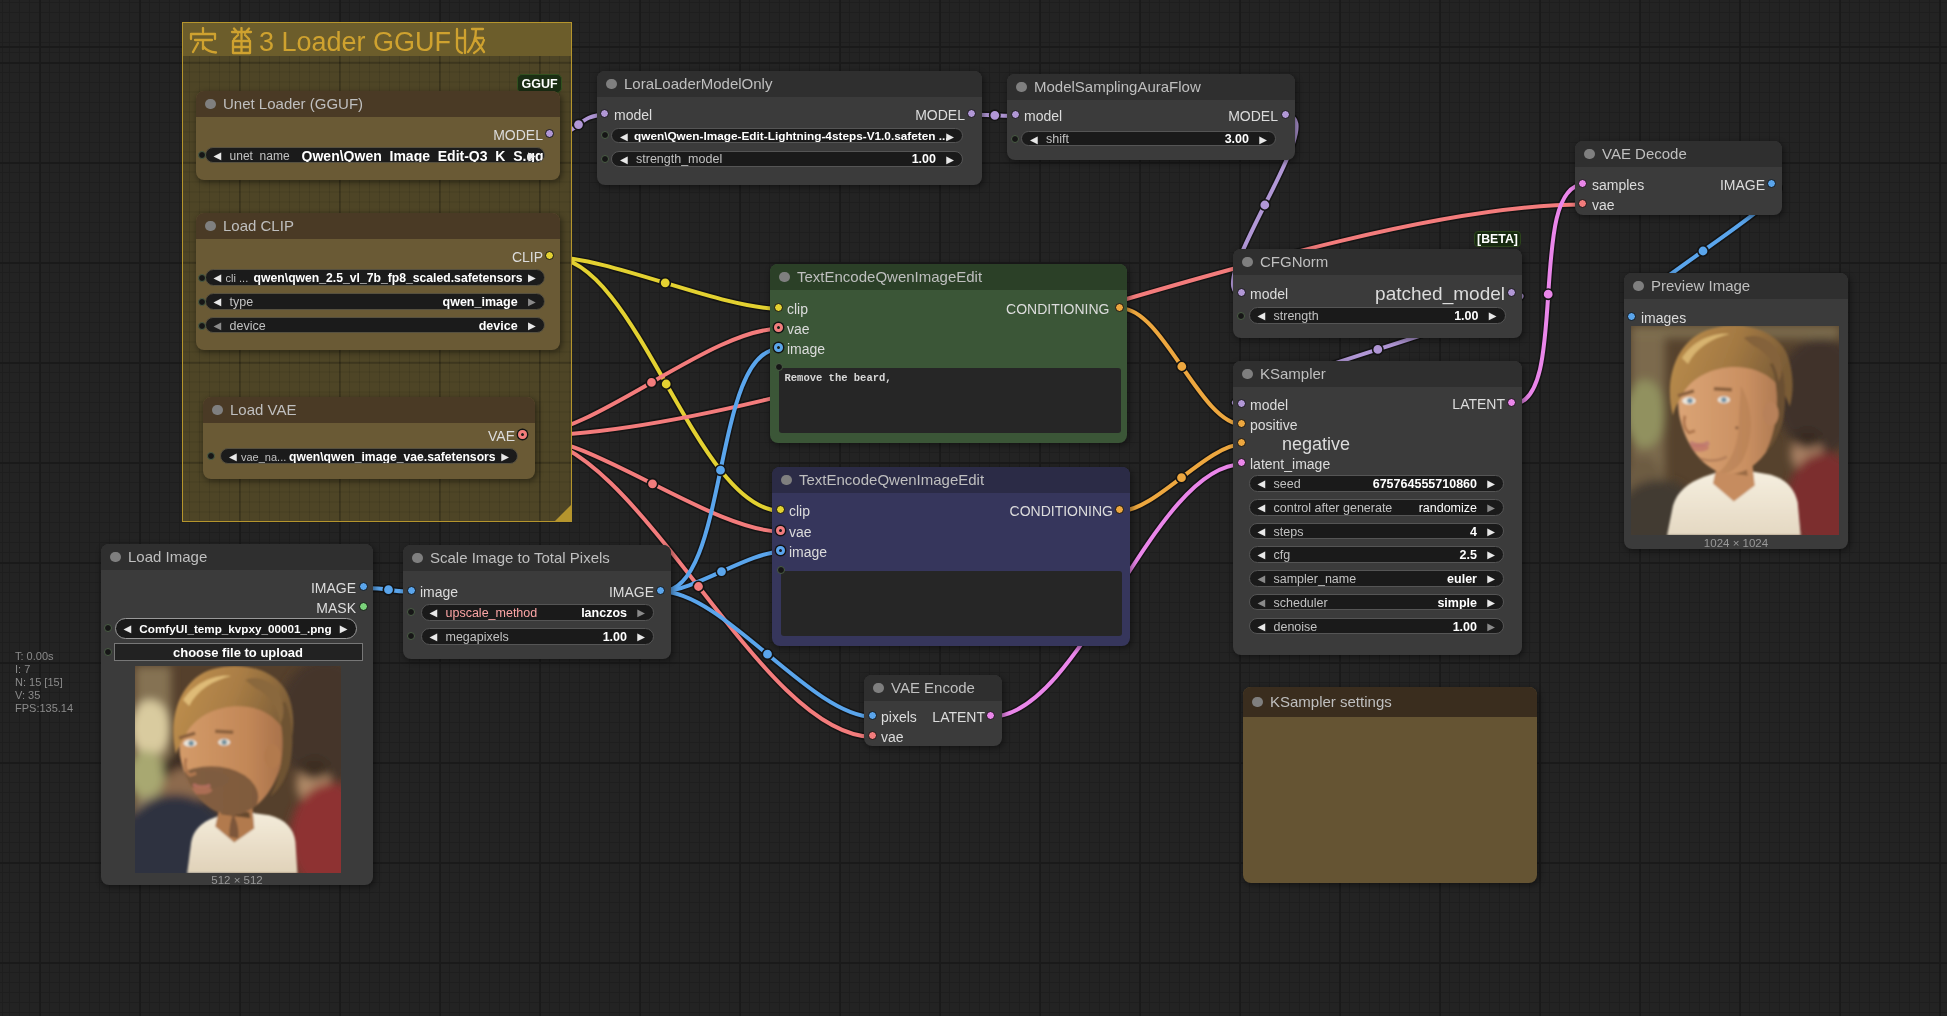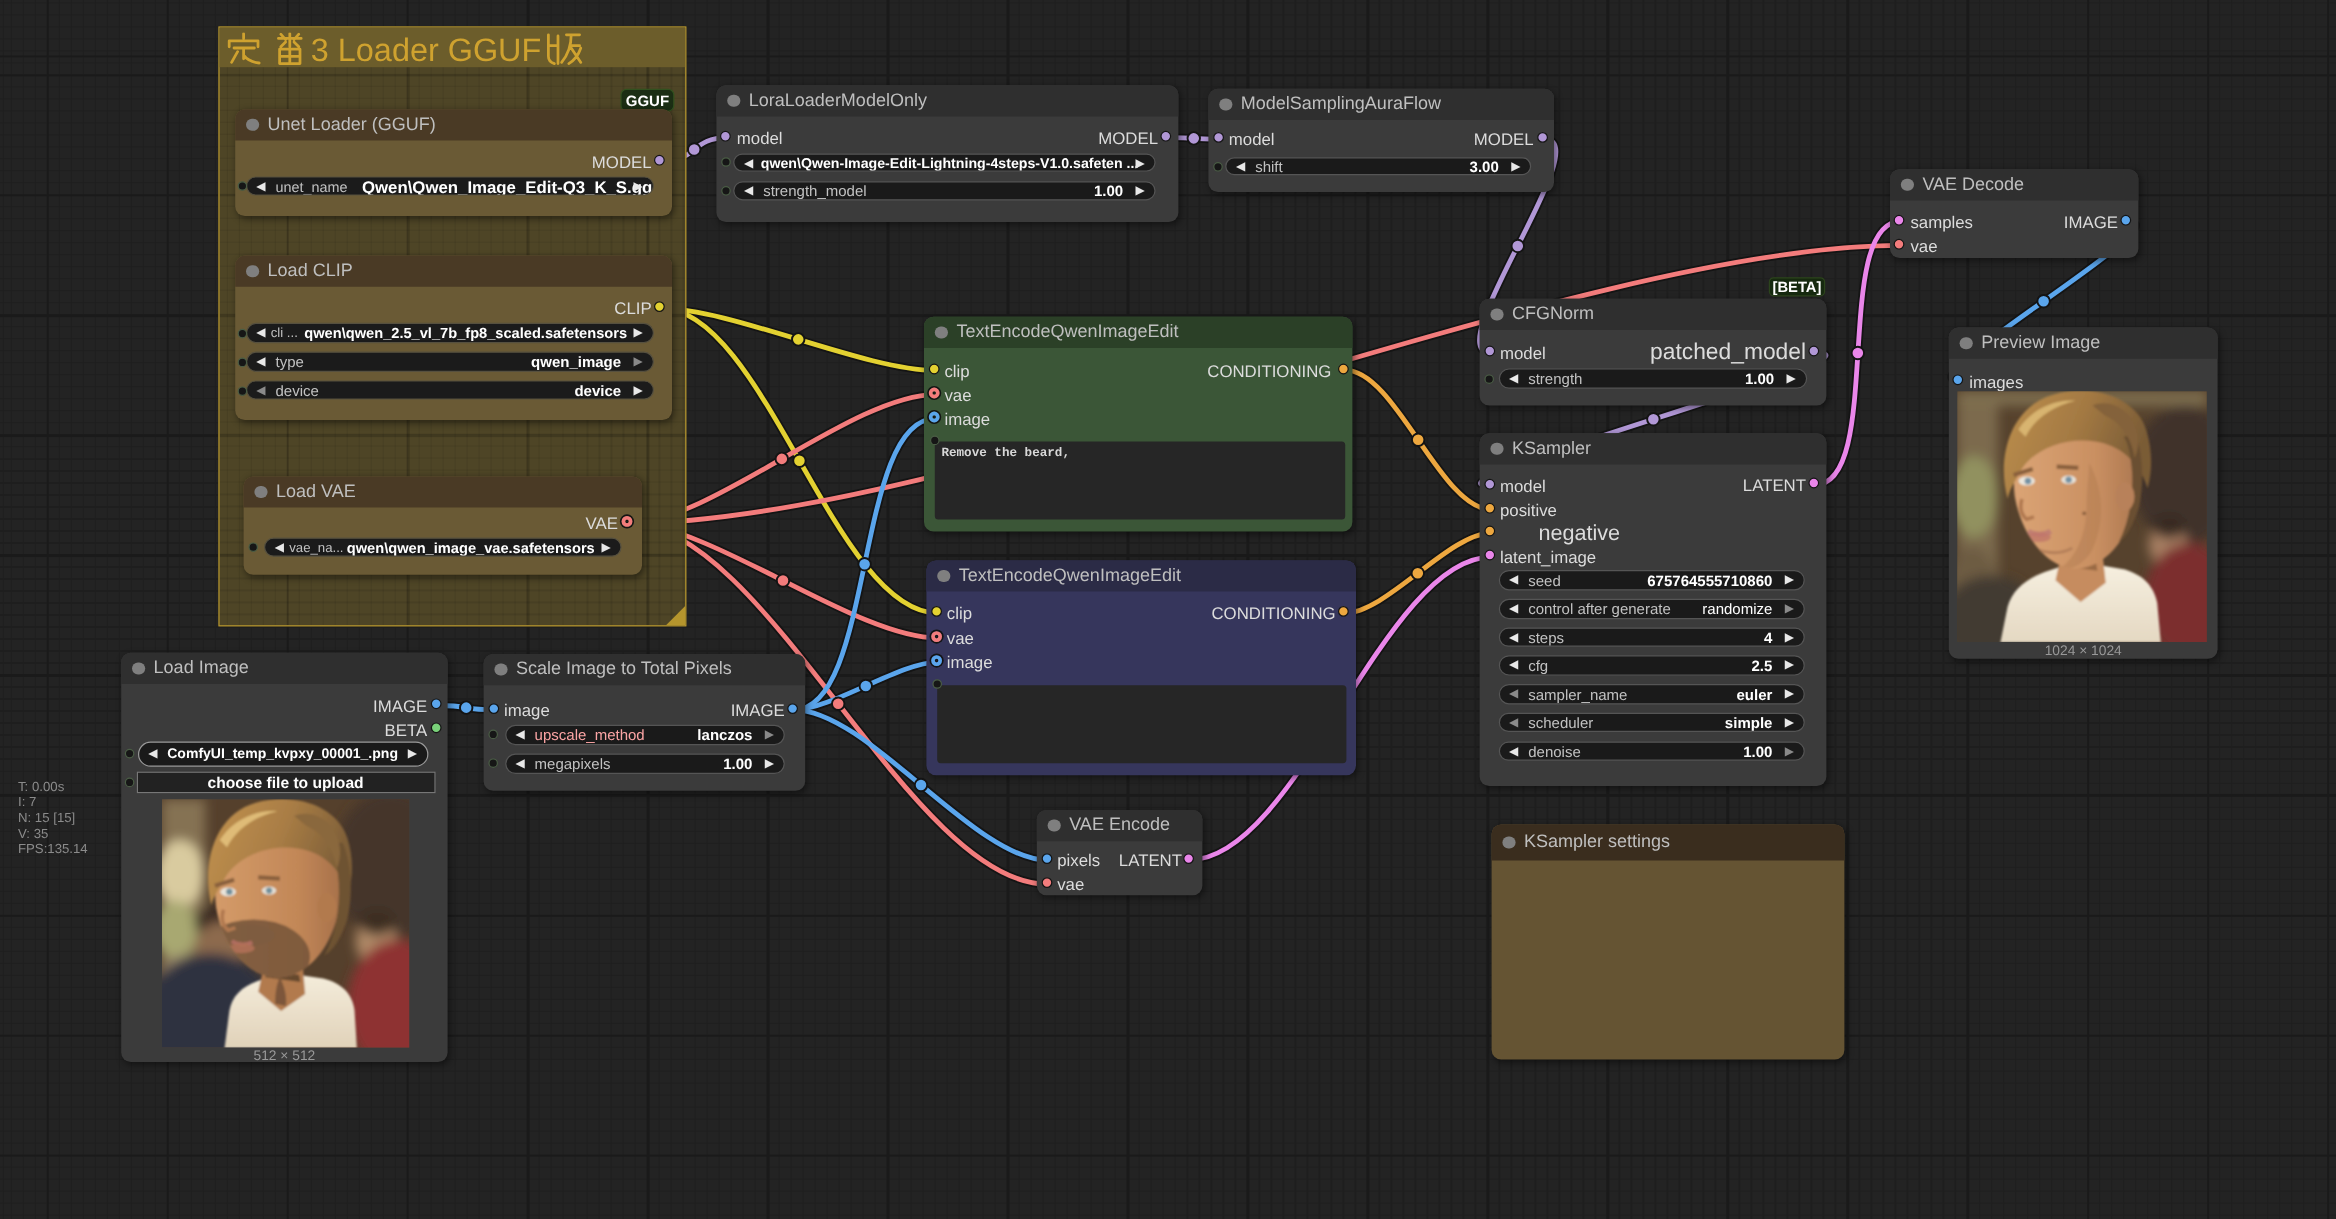--- a/index.html
+++ b/index.html
@@ -346,21 +346,21 @@
       <span style="position:absolute;left:17px;top:32.89999999999998px;font-size:14px;color:#dcdcdc;line-height:18px;white-space:nowrap;">pixels</span>
       <span style="position:absolute;left:17px;top:53px;font-size:14px;color:#dcdcdc;line-height:18px;white-space:nowrap;">vae</span>
       <span style="position:absolute;right:17px;top:32.5px;font-size:14px;color:#dcdcdc;line-height:18px;white-space:nowrap;">LATENT</span>
     </div>
 <div style="position:absolute;left:101px;top:544px;width:272px;height:341px;border-radius:8px;background:#3b3b3b;box-shadow:1.5px 2px 6px rgba(0,0,0,0.45);font-size:14px;">
       <div style="position:absolute;left:0;top:0;right:0;height:26px;background:#2f2f2f;border-radius:8px 8px 0 0;">
         <div style="position:absolute;left:9px;top:7.8px;width:10.5px;height:10.5px;border-radius:50%;background:#7f7f7f;"></div>
         <span style="position:absolute;left:27px;top:0;line-height:26px;color:#bfbfbf;font-size:15px;white-space:nowrap;">Load Image</span>
       </div>
       <span style="position:absolute;right:17px;top:34.89999999999998px;font-size:14px;color:#dcdcdc;line-height:18px;white-space:nowrap;">IMAGE</span>
-      <span style="position:absolute;right:17px;top:54.5px;font-size:14px;color:#dcdcdc;line-height:18px;white-space:nowrap;">BETA</span>
+      <span style="position:absolute;right:17px;top:54.5px;font-size:14px;color:#dcdcdc;line-height:18px;white-space:nowrap;">MASK</span>
       <div style="position:absolute;left:13.5px;top:74px;width:242px;height:20.5px;background:#1a1a1a;border:1.5px solid #999;border-radius:11.75px;font-size:11.7px;line-height:20.5px;white-space:nowrap;overflow:hidden;text-align:center;"><span style="position:absolute;left:8px;color:#e8e8e8;font-size:10px;">◀</span><span style="color:#fff;font-weight:bold;padding:0 22px;">ComfyUI_temp_kvpxy_00001_.png</span><span style="position:absolute;right:8px;color:#e8e8e8;font-size:10px;">▶</span></div>
       <div style="position:absolute;left:12.5px;top:99.2px;width:249px;height:18px;background:#222;border:1px solid #777;color:#fff;font-weight:bold;font-size:13px;text-align:center;line-height:18px;">choose file to upload</div>
       <div style="position:absolute;left:33.5px;top:121.6px;width:206.5px;height:207.5px;background:#444;"><svg width="206.5" height="207.5" viewBox="0 0 206 207">
 <defs>
 <filter id="b1" x="-40%" y="-40%" width="180%" height="180%">
               <feGaussianBlur stdDeviation="5"></feGaussianBlur>
             </filter>
 <filter id="b2" x="-40%" y="-40%" width="180%" height="180%">
               <feGaussianBlur stdDeviation="0.8"></feGaussianBlur>
             </filter>

